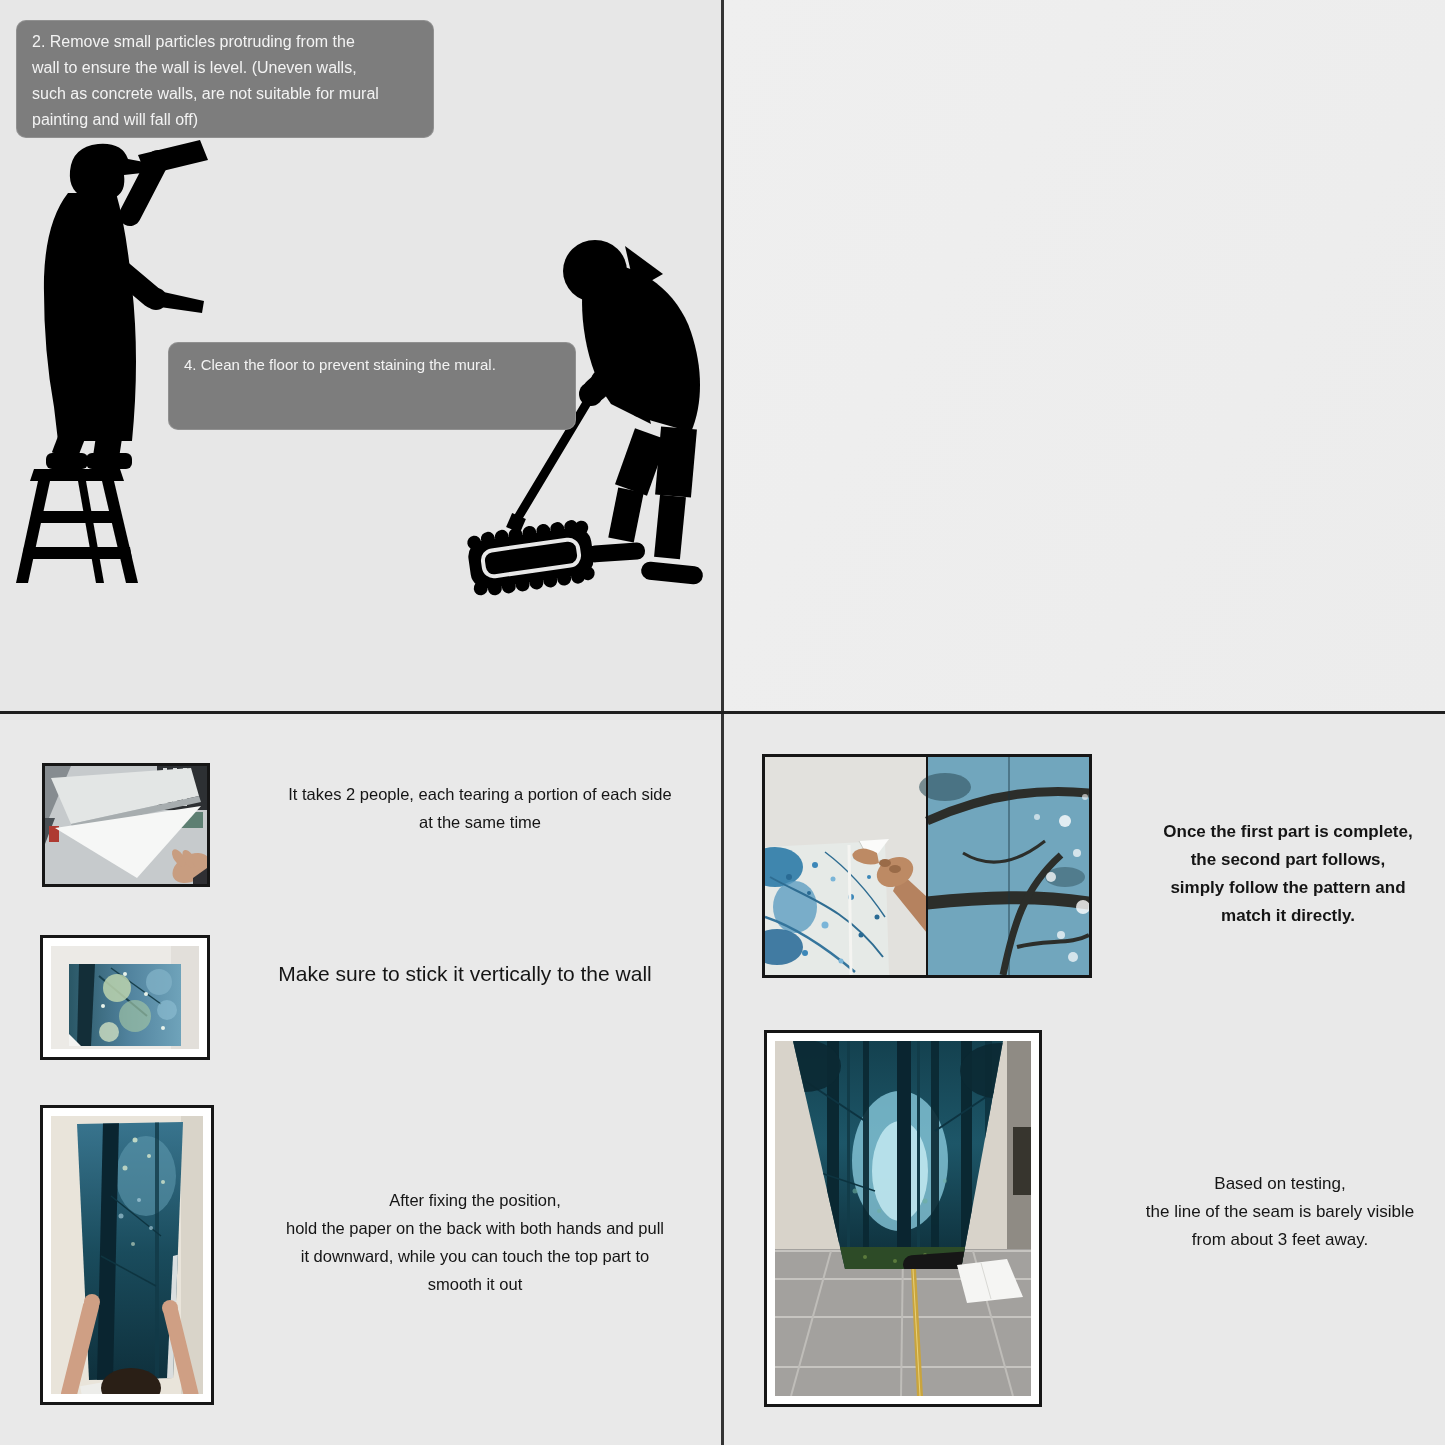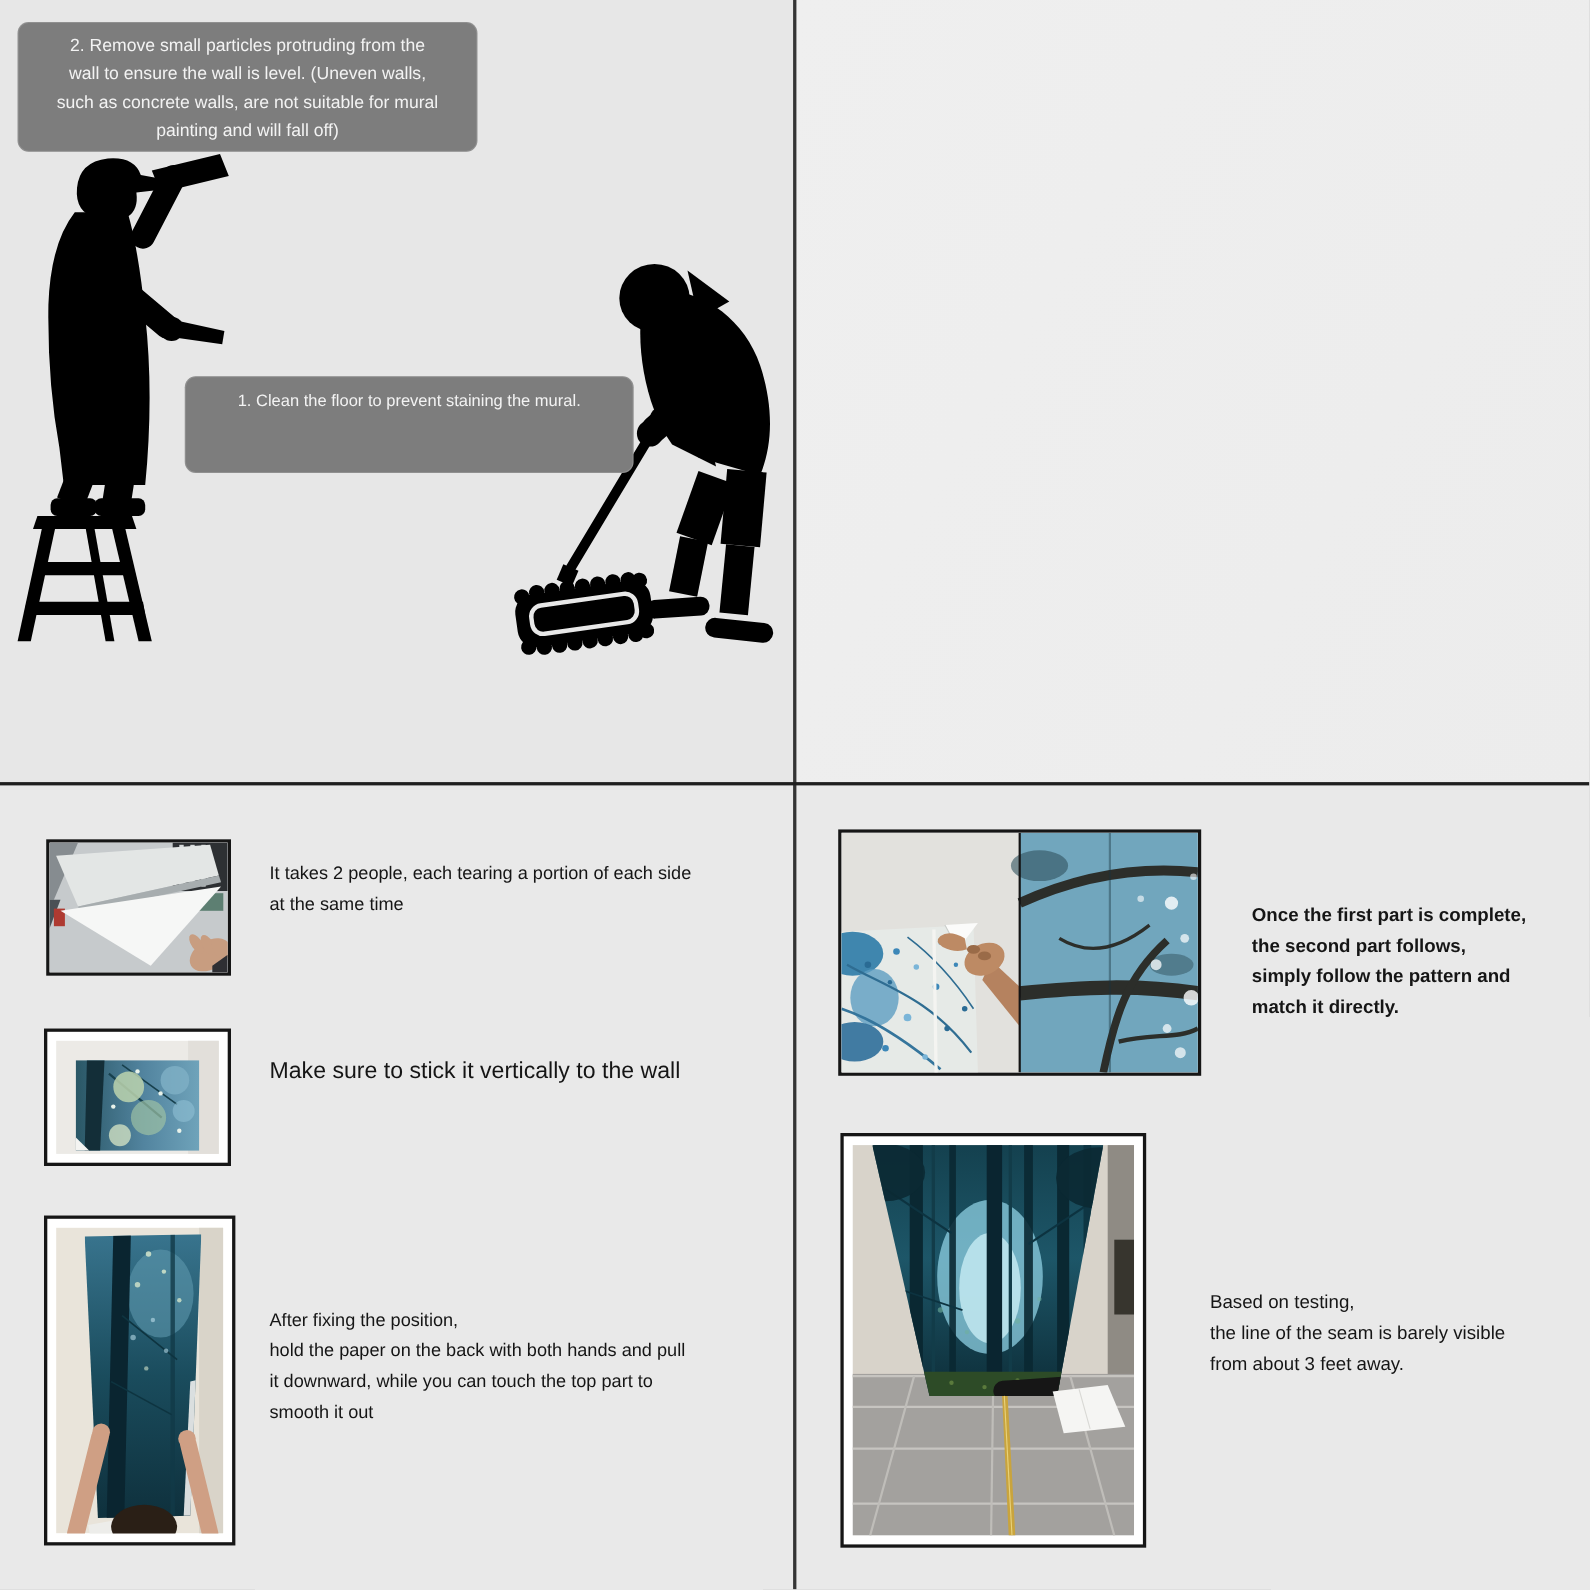--- a/index.html
+++ b/index.html
@@ -13,33 +13,32 @@
   .quad-tr{left:724px;top:0;width:721px;height:712px;background:linear-gradient(120deg,#efefef,#ececec);}
   .quad-bl{left:0;top:714px;width:722px;height:731px;background:#e9e9e9;}
   .quad-br{left:724px;top:714px;width:721px;height:731px;background:#e9e9e9;}
   .divider-v{position:absolute;left:721px;top:0;width:3px;height:1445px;background:#343434;z-index:40;}
   .divider-h{position:absolute;left:0;top:711px;width:1445px;height:3px;background:#1f1f1f;z-index:40;}
 
   .note-box{
     position:absolute;background:#7d7d7d;border-radius:10px;
     color:#f3f3f3;white-space:pre-line;z-index:5;
     box-shadow:0 0 0 1px rgba(255,255,255,.15) inset;
-    text-align:center;
   }
   .note-step2{left:16px;top:20px;width:418px;height:118px;padding:9px 16px;font-size:16px;line-height:26px;box-sizing:border-box;}
   .note-step3{left:168px;top:342px;width:408px;height:88px;padding:12px 16px;font-size:15px;line-height:22px;box-sizing:border-box;}
 
   .sil{position:absolute;z-index:2;}
   .sil svg{display:block;}
 
   .photo{position:absolute;border:3px solid #161616;background:#ffffff;box-sizing:border-box;z-index:3;}
   .photo svg{display:block;width:100%;height:100%;}
   .photo.padded{padding:8px;}
 
-  .caption{position:absolute;color:#151515;white-space:pre-line;z-index:3;}
+  .caption{position:absolute;color:#151515;white-space:pre-line;z-index:3;text-align:center;}
   .cap-tear{left:245px;top:780px;width:470px;font-size:16.5px;line-height:28px;}
   .cap-vertical{left:245px;top:960px;width:440px;font-size:21px;line-height:28px;}
   .cap-smooth{left:245px;top:1146px;width:460px;font-size:16.5px;line-height:28px;margin-top:40px;}
   .cap-match{left:1138px;top:818px;width:300px;font-size:17px;line-height:28px;font-weight:bold;}
   .cap-seam{left:1100px;top:1170px;width:360px;font-size:17px;line-height:28px;}
 </style>
 </head>
 <body>
 
 <div class="canvas">
@@ -69,21 +68,21 @@
           <polygon points="22,334 108,334 112,346 18,346"></polygon>
           <polygon points="26,346 38,346 16,448 4,448"></polygon>
           <polygon points="90,346 102,346 126,448 114,448"></polygon>
           <polygon points="66,346 74,346 92,448 84,448"></polygon>
           <polygon points="20,376 108,376 110,388 18,388"></polygon>
           <polygon points="12,412 118,412 120,424 10,424"></polygon>
         </g>
       </svg>
     </div>
 
-    <div class="note-box note-step3">1. Clean the floor to prevent staining the mural.</div>
+    <div class="note-box note-step3">4. Clean the floor to prevent staining the mural.</div>
 
     <div class="sil" style="left:435px;top:228px;">
       <svg width="300" height="375" viewBox="0 0 300 375" fill="#000">
         <ellipse cx="160" cy="43" rx="32" ry="31"></ellipse>
         <polygon points="190,18 228,46 200,62"></polygon>
         <path d="M150,40 C190,26 240,56 256,104 C268,140 268,176 256,204 L200,188 C176,160 158,108 150,40 Z"></path>
         <path d="M150,44 C142,80 150,140 176,176 L216,196 L196,120 L170,60 Z"></path>
         <line x1="208" y1="120" x2="160" y2="162" stroke="#000" stroke-width="24" stroke-linecap="round"></line>
         <circle cx="156" cy="166" r="12"></circle>
         <circle cx="166" cy="152" r="10"></circle>

